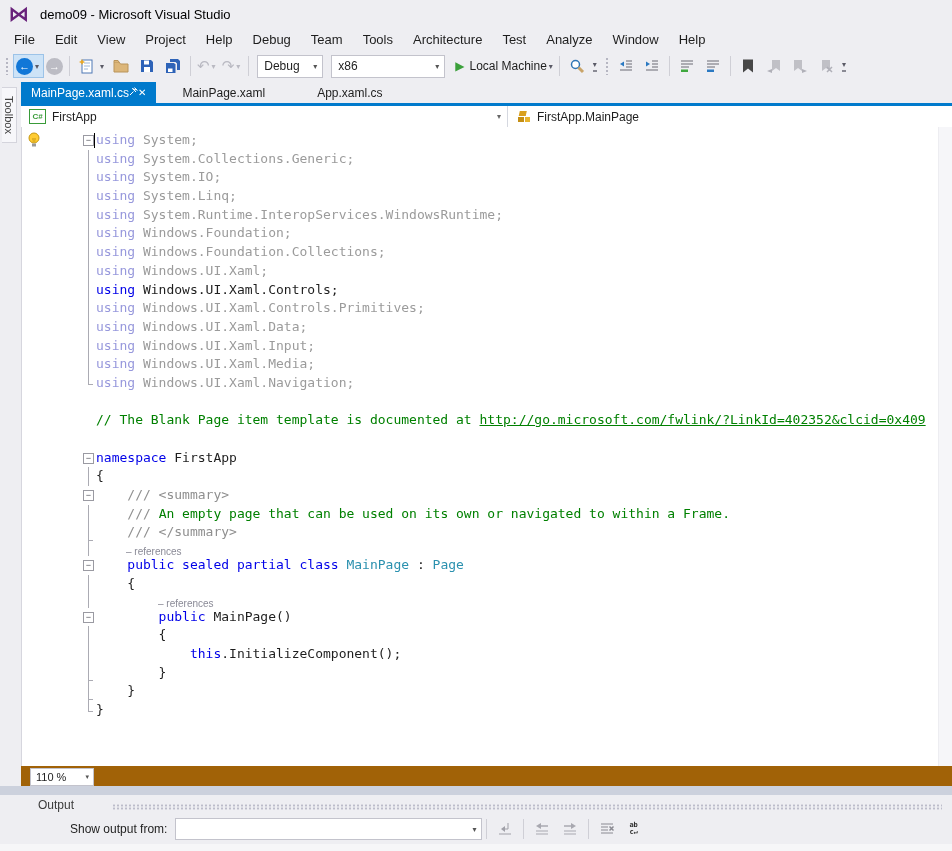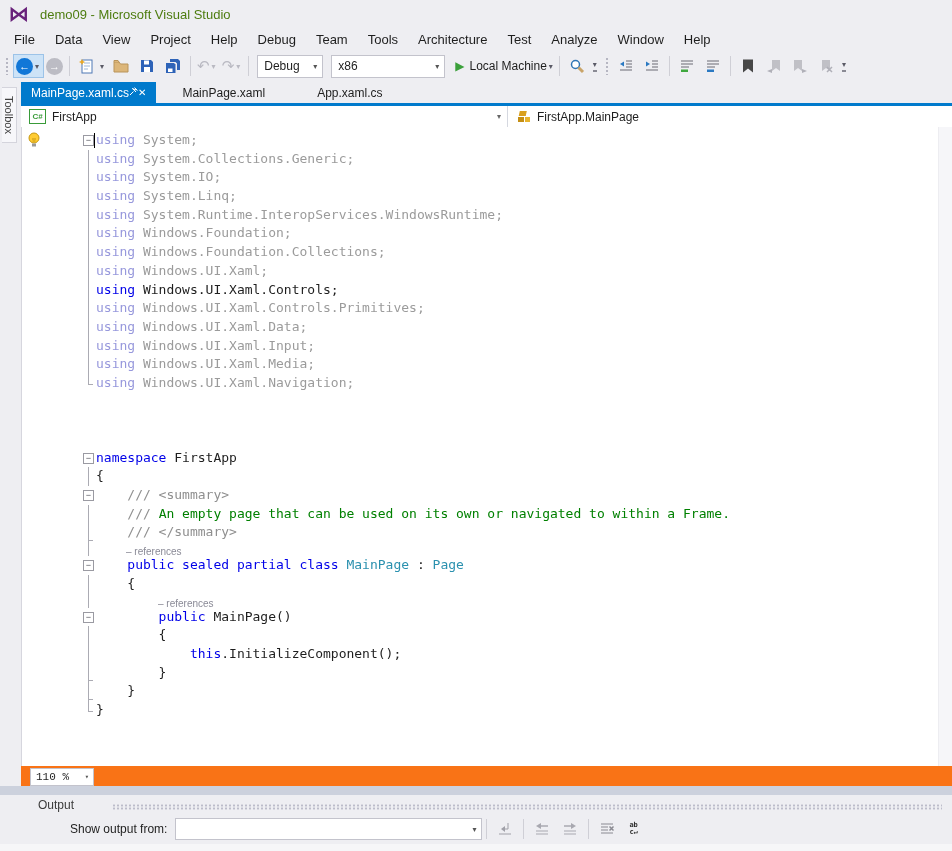--- a/index.html
+++ b/index.html
@@ -2,21 +2,21 @@
 <html><head>
 <meta charset="utf-8">
 <style>
   html,body{margin:0;padding:0;background:#fff;}
   #screen{position:relative;width:952px;height:851px;background:#eeeef2;overflow:hidden;
           font-family:"Liberation Sans","DejaVu Sans",sans-serif;color:#1e1e1e;}
   
   #titlebar{position:absolute;left:0;top:0;width:100%;height:28px;display:flex;align-items:center;}
   #vs-logo{width:22px;height:22px;margin-left:8px;color:#68217a;font-size:21px;font-weight:bold;
            line-height:22px;text-align:center;}
-  #window-title{margin-left:10px;font-size:13px;color:#4d7c0f;}
+  #window-title{margin-left:10px;font-size:13px;color:#000000;}
   
   #menubar{position:absolute;left:4px;top:28px;height:24px;display:flex;align-items:center;}
   .menu-item{padding:0 10px;font-size:13px;line-height:24px;cursor:default;}
   
   #toolbar{position:absolute;left:0;top:52px;width:100%;height:28px;display:flex;align-items:center;}
   .grip{width:5px;height:18px;margin:0 3px 0 5px;
         background-image:radial-gradient(circle,#b6b6c2 1px,transparent 1.2px);
         background-size:4px 4px;}
   .tsep{width:1px;height:20px;background:#cfcfd6;margin:0 4px;}
   .tb-btn{display:flex;align-items:center;justify-content:center;height:22px;padding:0 2px;}
@@ -87,21 +87,21 @@
   .s-dim{color:#9b9b9b;}
   .s-pl{color:#1e1e1e;}
   .s-cm{color:#008000;}
   .s-lnk{color:#008000;text-decoration:underline;}
   .s-xd{color:#8f8f8f;}
   .s-xt{color:#008000;}
   .s-ty{color:#2b91af;}
   #vscrollbar{position:absolute;right:0;top:0;bottom:0;width:13px;background:#f6f6f9;
               border-left:1px solid #ededf1;}
   
-  #editor-bottom{position:absolute;left:21px;right:0;top:766px;height:20px;background:#f97316;font-family:Liberation Mono, monospace;}
+  #editor-bottom{position:absolute;left:21px;right:0;top:766px;height:20px;background:#a16207;}
   #zoom-combo{position:absolute;left:9px;top:2px;width:62px;height:16px;background:#fff;
               border:1px solid #c3c3cc;display:flex;align-items:center;font-size:11px;}
   #zoom-combo .val{padding-left:5px;flex:1;}
   #zoom-combo .ca{font-size:7px;color:#555;padding-right:4px;}
   
   #splitter{position:absolute;left:0;top:786px;width:100%;height:9px;background:#ccd1dd;}
   
   #output{position:absolute;left:0;top:795px;width:100%;bottom:0;background:#eeeef2;}
   #output-header{position:relative;height:21px;}
   #output-title{position:absolute;left:38px;top:3px;font-size:12px;color:#3b3b3b;}
@@ -121,21 +121,21 @@
 
 <div id="screen">
 
   <div id="titlebar">
     <div id="vs-logo">⋈</div>
     <div id="window-title">demo09 - Microsoft Visual Studio</div>
   </div>
 
   <div id="menubar">
       <span class="menu-item">File</span>
-      <span class="menu-item">Data</span>
+      <span class="menu-item">Edit</span>
       <span class="menu-item">View</span>
       <span class="menu-item">Project</span>
       <span class="menu-item">Help</span>
       <span class="menu-item">Debug</span>
       <span class="menu-item">Team</span>
       <span class="menu-item">Tools</span>
       <span class="menu-item">Architecture</span>
       <span class="menu-item">Test</span>
       <span class="menu-item">Analyze</span>
       <span class="menu-item">Window</span>
@@ -411,20 +411,21 @@
           <span class="ct"><span class="s-kwdim">using </span><span class="s-dim">Windows.UI.Xaml.Navigation;</span></span>
         </div>
         <div class="cl">
           <span class="gm"></span>
           <span class="fm"></span>
           <span class="ct"></span>
         </div>
         <div class="cl">
           <span class="gm"></span>
           <span class="fm"></span>
+          <span class="ct"><span class="s-cm">// The Blank Page item template is documented at </span><span class="s-lnk">http://go.microsoft.com/fwlink/?LinkId=402352&amp;clcid=0x409</span></span>
         </div>
         <div class="cl">
           <span class="gm"></span>
           <span class="fm"></span>
           <span class="ct"></span>
         </div>
         <div class="cl">
           <span class="gm"></span>
           <span class="fm">
             <div class="fbox">−</div>

